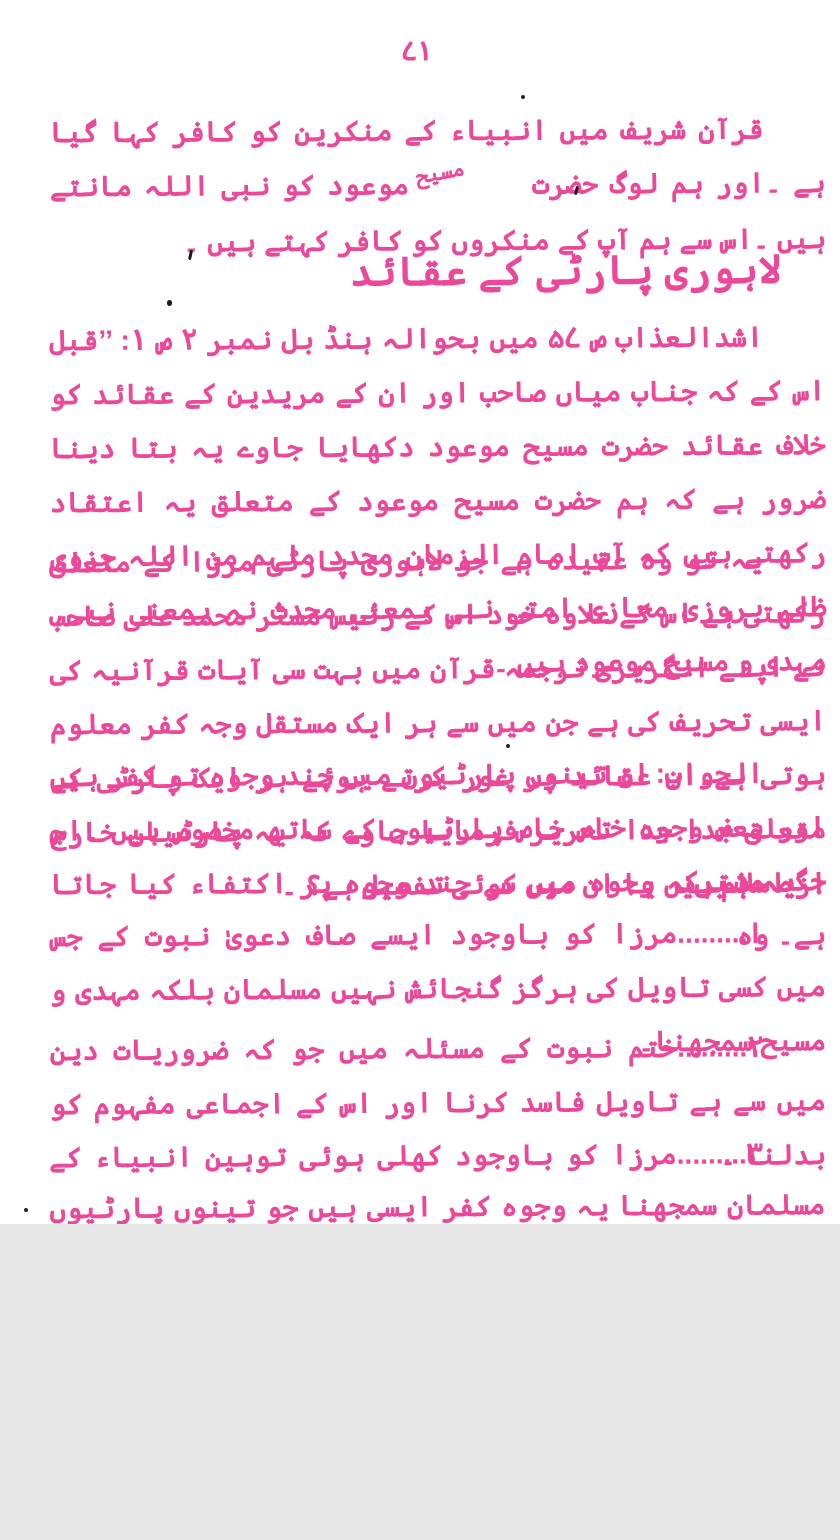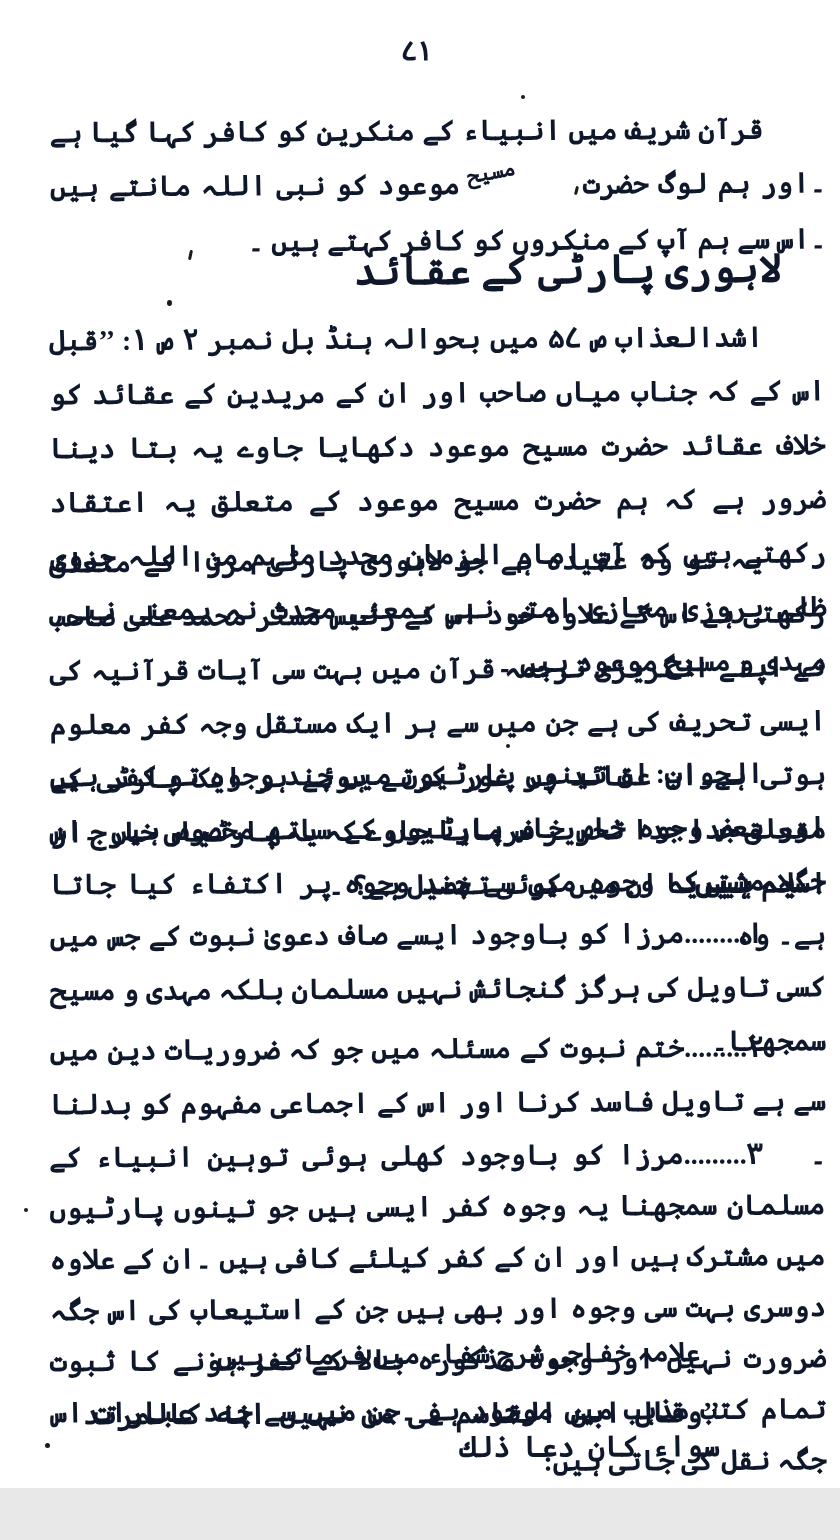--- a/index.html
+++ b/index.html
@@ -1,22 +1,22 @@
 <!DOCTYPE html>
 <html lang="ur" dir="rtl"><head>
 <meta charset="utf-8">
 <style>
   html,body{margin:0;padding:0;background:#e8e8e8;}
   .page{
     position:relative;
-    width:840px;height:1488px;
+    width:840px;height:1224px;
     margin:0 auto;
     background:#ffffff;
-    color:#0f172a;
-    font-family:Liberation Serif, serif;
+    color:#ec4899;
+    font-family:Liberation Sans, sans-serif;
     direction:rtl;
     overflow:hidden;
   }
   .content-block{
     position:absolute;
     right:14px;left:50px;
     font-size:28px;
     font-weight:bold;
     line-height:54px;
     text-align:justify;

